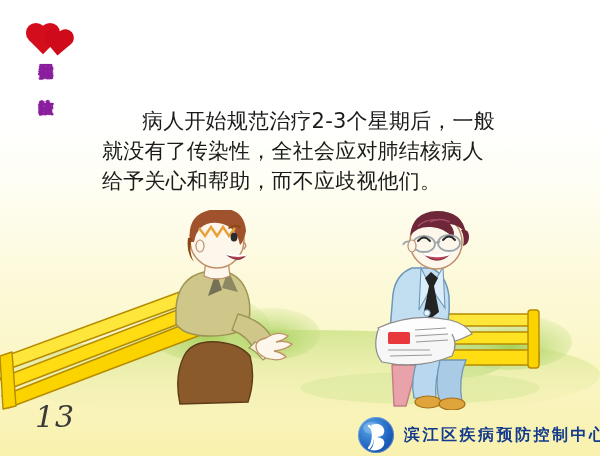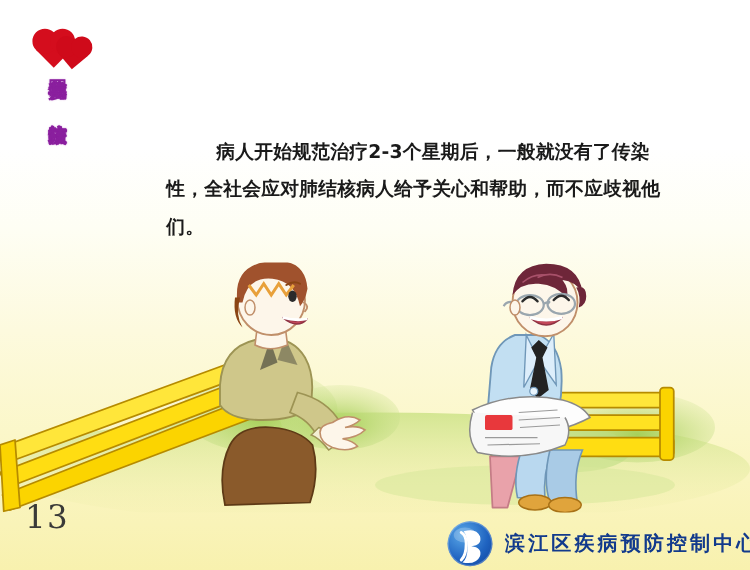--- a/index.html
+++ b/index.html
@@ -79,50 +79,51 @@
     letter-spacing: 0px;
     writing-mode: vertical-rl;
     text-orientation: upright;
     white-space: pre;
     text-shadow: 0 0 1px rgba(160,60,180,.55);
   }
 
   
   .body-text {
     position: absolute;
-    left: 133px;
+    left: 102px;
     top: 106px;
     width: 400px;
     color: #1a1a1a;
-    font-size: 15px;
-    font-weight: bold;
+    font-size: 21px;
+    font-weight: normal;
     line-height: 30px;
     text-indent: 40px;
     letter-spacing: 0.2px;
   }
 
   
   .illu {
     position: absolute;
     left: 0;
     top: 210px;
     width: 600px;
     height: 200px;
   }
   .illu svg { display: block; }
 
   
   .page-num {
     position: absolute;
-    left: 20px;
+    left: 35px;
     top: 399px;
     font-family: "DejaVu Serif", "Liberation Serif", serif;
-    font-size: 26px;
+    font-size: 30px;
     color: #3a3a38;
     letter-spacing: 1px;
+    font-style: italic;
   }
 
   
   .footer {
     position: absolute;
     left: 358px;
     top: 417px;
     display: flex;
     align-items: center;
     gap: 10px;

